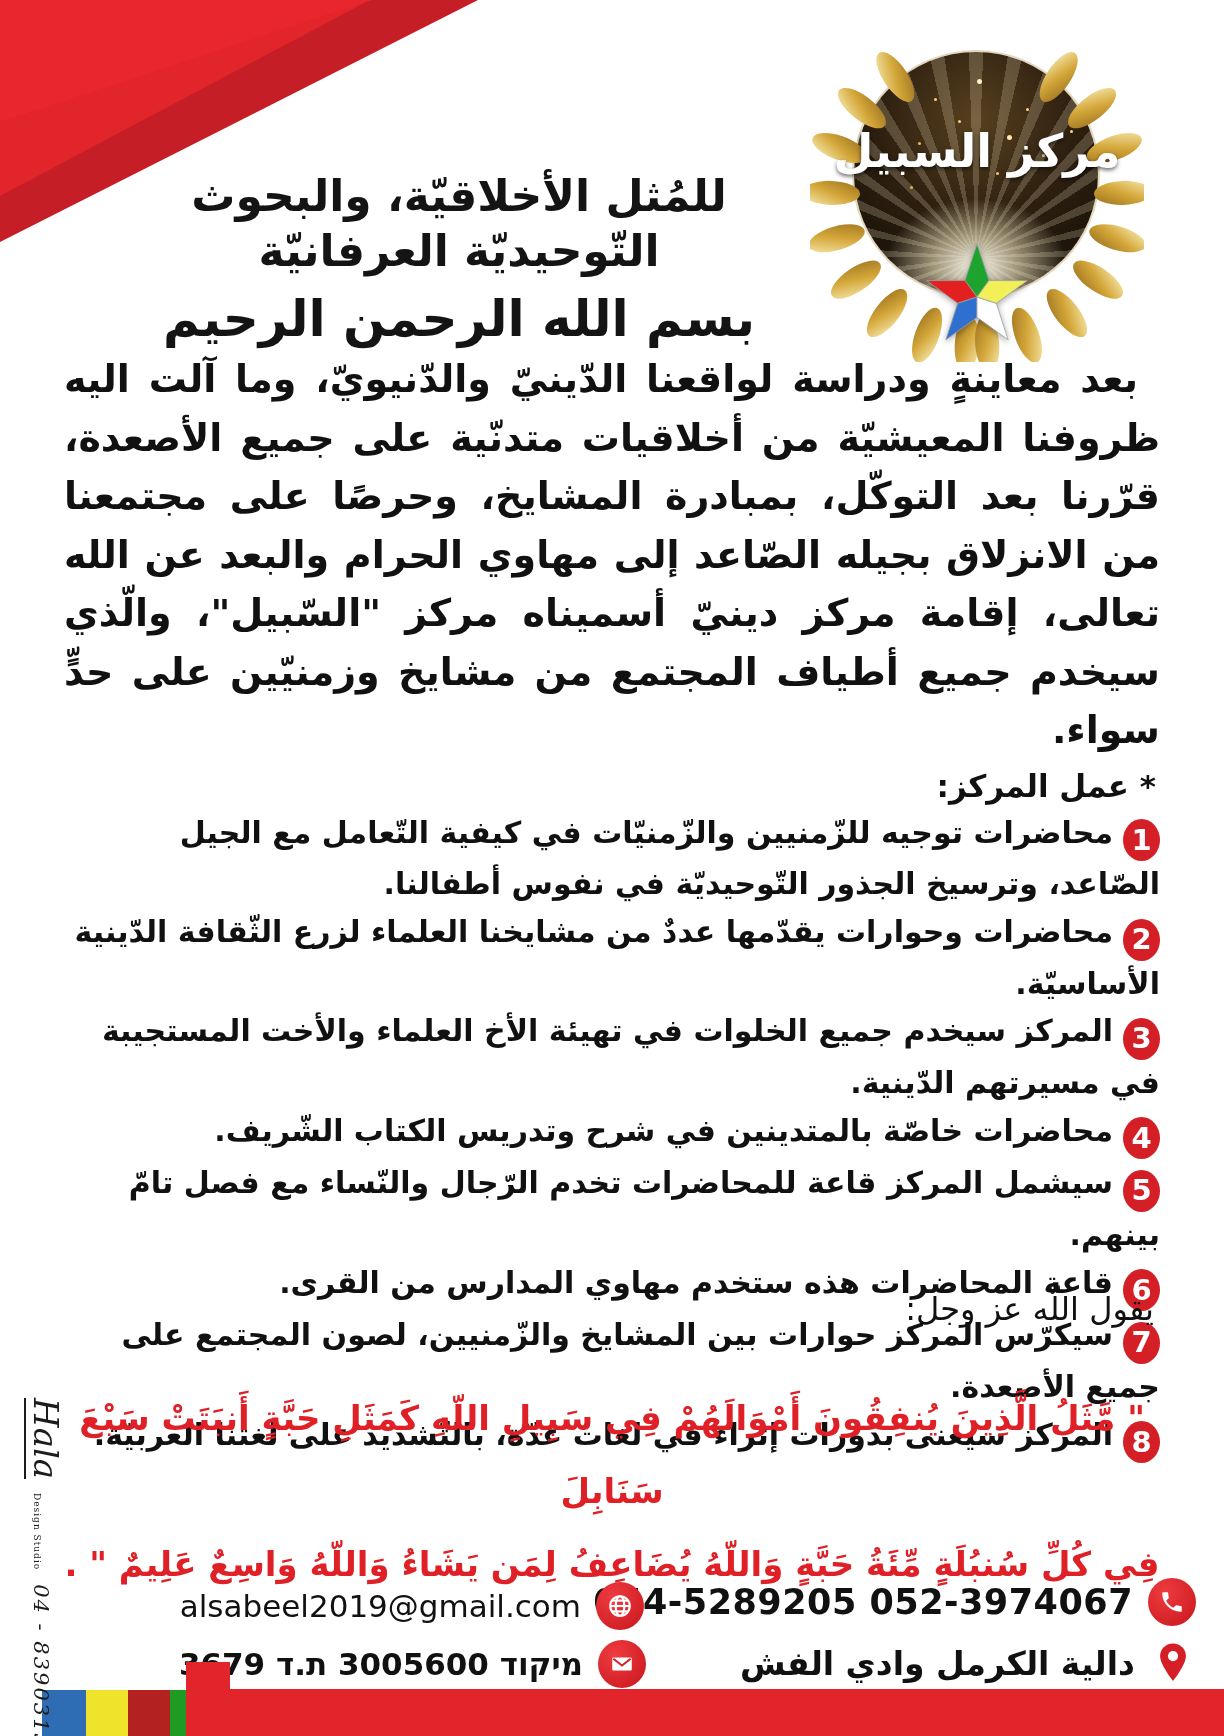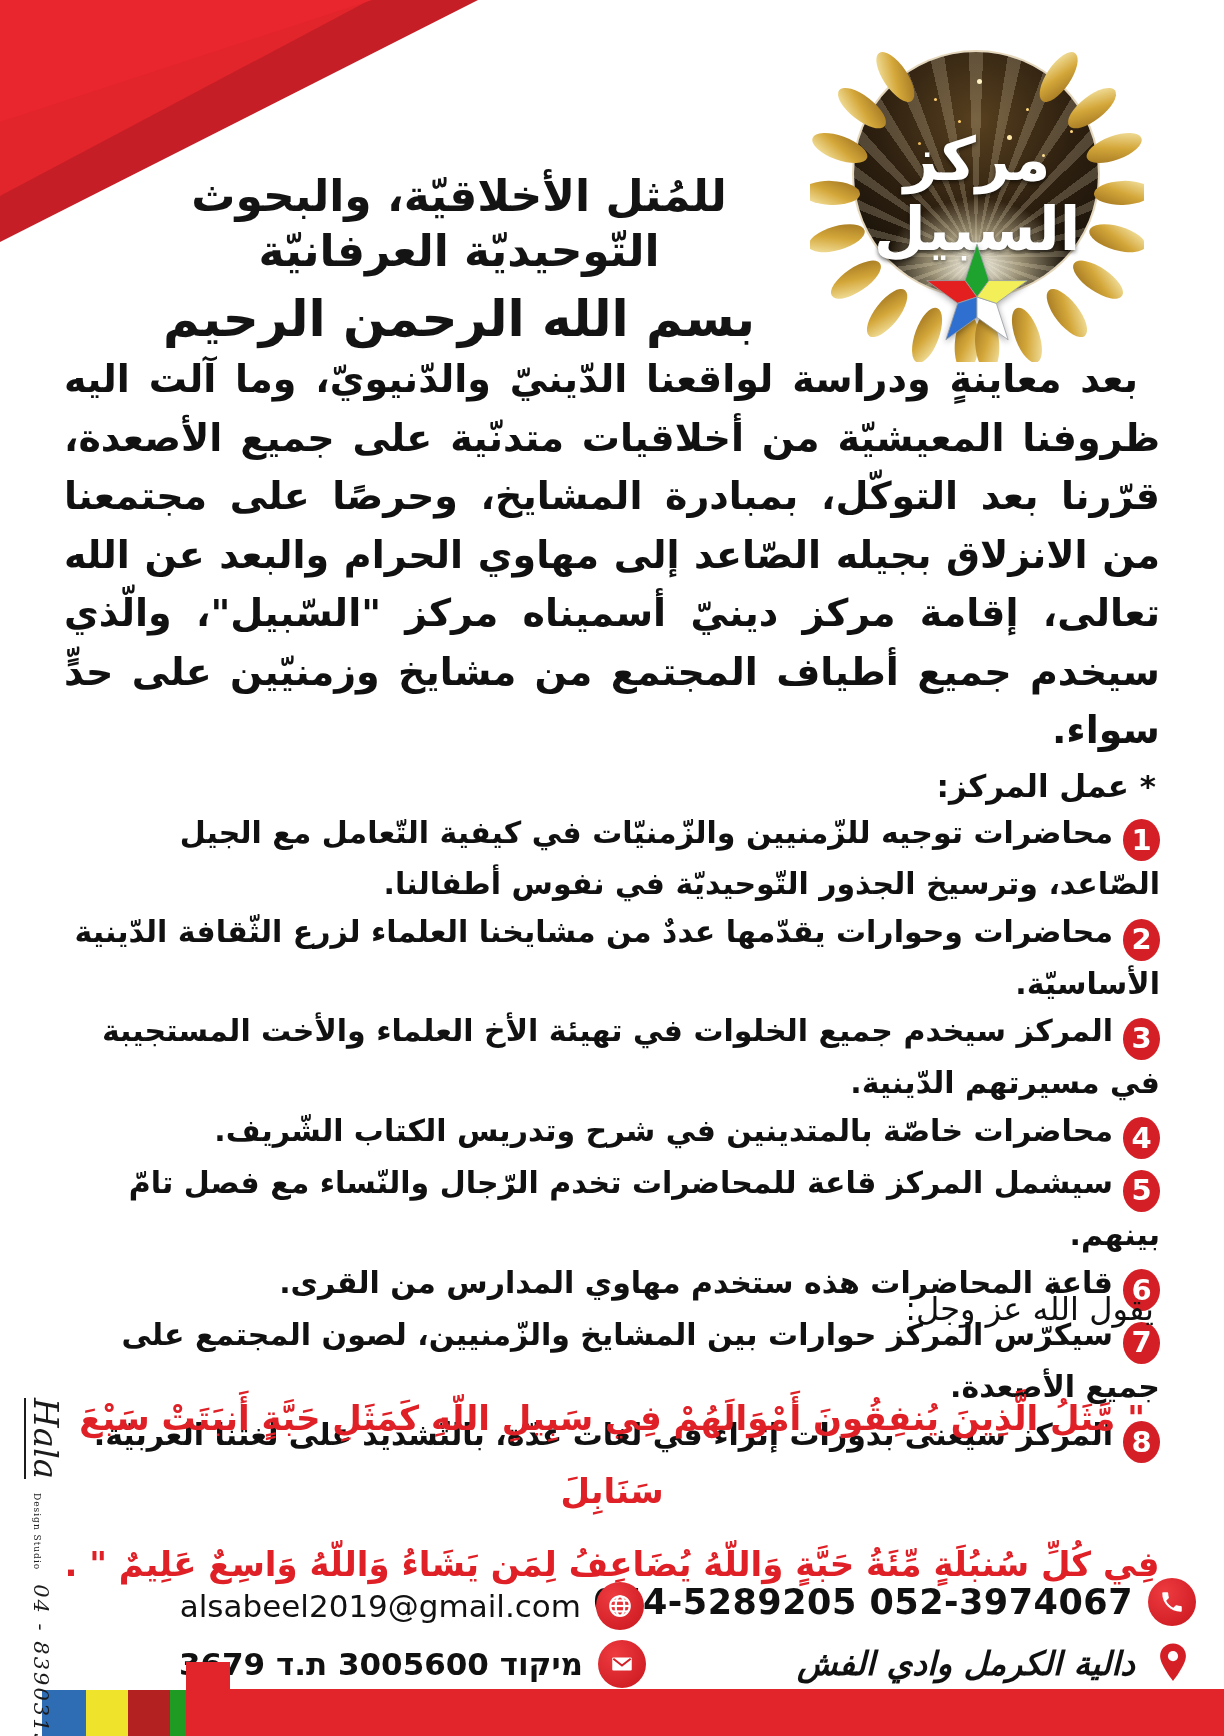--- a/index.html
+++ b/index.html
@@ -18,21 +18,21 @@
     background:
       radial-gradient(ellipse 60% 45% at 50% 88%, rgba(255,253,240,.97) 0%, rgba(255,244,204,.55) 30%, rgba(120,90,40,0) 62%),
       repeating-conic-gradient(from 182deg at 50% 84%, rgba(255,240,205,.20) 0deg 4deg, rgba(255,255,255,0) 4deg 11deg),
       radial-gradient(circle at 50% 28%, #57401f 0%, #2e2010 45%, #0e0b06 100%);
     box-shadow:0 0 0 2px rgba(180,140,60,.35);}
   .sparkle{position:absolute;left:90px;top:50px;width:3px;height:3px;border-radius:50%;background:#ffd98a;
     box-shadow:34px 8px 0 #ffcf6e,78px -10px 0 1px #fff3c4,126px 18px 0 #ffda7d,152px -2px 0 #f7c463,
       18px 52px 0 #e8b657,108px 46px 0 1px #ffe9a8,58px 30px 0 #ffce6a,142px 64px 0 #ffdf90,
       10px 96px 0 #d9a94c,170px 40px 0 #ffd77a,96px 82px 0 #f2c76d;}
   .logo-name{position:absolute;left:0;top:84px;width:100%;text-align:center;color:#fff;
-    font-size:60px;font-weight:bold;text-shadow:0 2px 4px rgba(0,0,0,.6);letter-spacing:1px;direction:rtl;}
+    font-size:46px;font-weight:bold;text-shadow:0 2px 4px rgba(0,0,0,.6);letter-spacing:1px;direction:rtl;}
   .wreath{position:absolute;left:0;top:0;}
   .druze-star{position:absolute;left:106px;top:196px;width:122px;height:122px;
     filter:drop-shadow(0 2px 3px rgba(0,0,0,.35));}
   
   .title{position:absolute;top:168px;left:92px;width:734px;direction:rtl;text-align:center;
          font-weight:bold;color:#141414;}
   .title-l1{font-size:44px;line-height:1.25;}
   .title-l2{font-size:50px;line-height:1.4;margin-top:6px;}
   
   .content{position:absolute;top:350px;left:64px;right:64px;direction:rtl;font-weight:bold;}
@@ -42,21 +42,21 @@
   .badge-num{display:inline-flex;justify-content:center;align-items:center;vertical-align:-7px;
     width:37px;height:42px;border-radius:50%;background:#d41f26;color:#fff;font-size:29px;
     margin-left:10px;font-weight:bold;}
   
   .quote-heading{position:absolute;top:1290px;right:70px;font-size:32px;font-weight:normal;direction:rtl;}
   .quote{position:absolute;top:1382px;left:55px;right:55px;direction:rtl;text-align:center;
     color:#df2026;font-weight:bold;font-size:34px;line-height:2.15;}
   
   .c-row{position:absolute;display:flex;align-items:center;gap:15px;direction:ltr;}
   .row-phone{top:1578px;right:28px;}
-  .row-addr{top:1638px;right:28px;font-style:italic;}
+  .row-addr{top:1638px;right:28px;}
   .row-email{top:1582px;right:580px;}
   .row-postal{top:1640px;right:578px;}
   .c-icon{width:48px;height:48px;border-radius:50%;background:radial-gradient(circle at 35% 30%,#ee3b40,#c8161d);
     display:flex;align-items:center;justify-content:center;flex:none;}
   .c-phones{font-size:35px;font-weight:bold;letter-spacing:.5px;}
   .c-addr{font-size:33px;font-weight:bold;direction:rtl;}
   .c-email{font-size:31px;font-weight:500;text-align:right;}
   .c-postal{font-size:31px;font-weight:bold;direction:rtl;}
   .pin-wrap{width:46px;height:50px;flex:none;display:flex;align-items:center;justify-content:center;}
   

